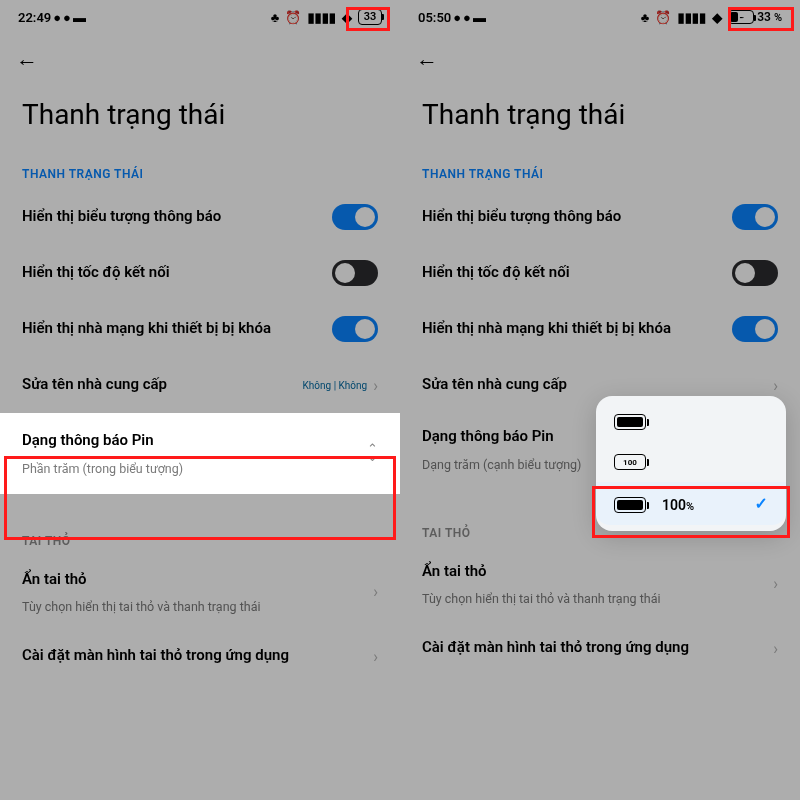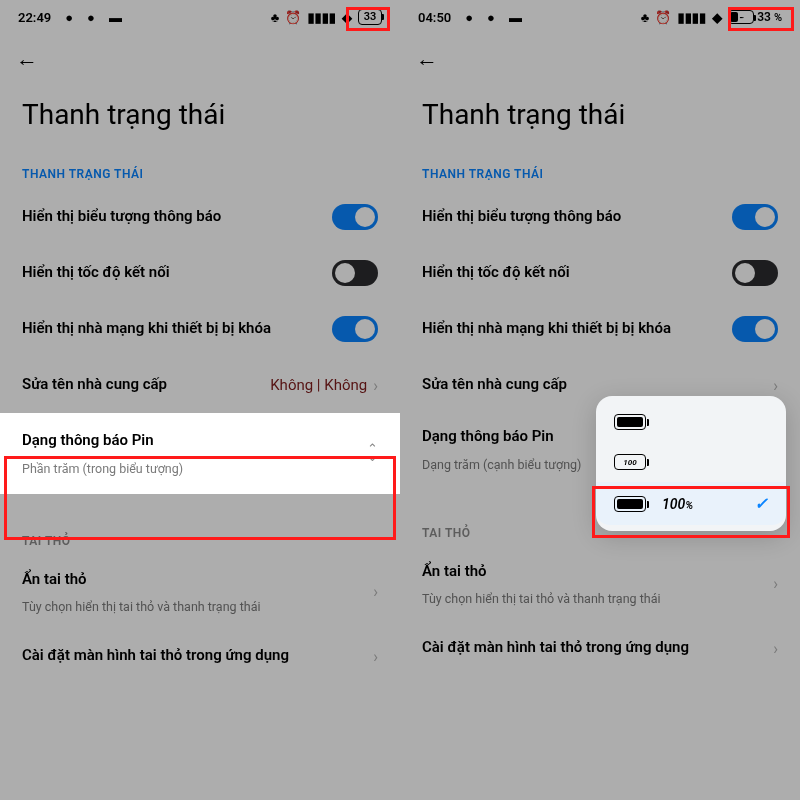--- a/index.html
+++ b/index.html
@@ -27,21 +27,21 @@
   .status-bar {
     display: flex;
     align-items: center;
     justify-content: space-between;
     height: 34px;
     padding: 0 18px;
     font-size: 13px;
     font-weight: 600;
     color: #000;
   }
-  .status-left { display: flex; align-items: center; gap: 14px; }
+  .status-left { display: flex; align-items: center; gap: 2px; }
   .status-right { display: flex; align-items: center; gap: 6px; }
   .glyph { font-family: system-ui, sans-serif; font-size: 13px; line-height: 1; }
   .battery-box {
     border: 1.5px solid #000;
     border-radius: 4px;
     padding: 0 4px;
     font-size: 11px;
     line-height: 14px;
     min-width: 24px;
     text-align: center;
@@ -67,21 +67,21 @@
   .section-label { font-size: 12px; font-weight: 600; color: #0a84ff; letter-spacing: .5px; padding: 26px 22px 8px; text-transform: uppercase;}
   .section-label.muted { color: #8a8a8a; }
   
   .row {
     display: flex; align-items: center; justify-content: space-between;
     padding: 14px 22px; min-height: 56px;
   }
   .row .text { flex: 1; }
   .row .title { font-size: 15px; font-weight: 600; color: #000; line-height: 1.3; }
   .row .sub { font-size: 12.5px; color: #7a7a7a; margin-top: 10px; }
-  .value-text { font-size: 15px; color: #7f1d1d; margin-right: 6px; white-space: nowrap;}
+  .value-text { font-size: 10px; color: #0369a1; margin-right: 6px; white-space: nowrap;}
   .chevron { color: #b5b5b5; font-size: 16px; }
   .updown { color:#8a8a8a; font-size:13px; line-height:.6; display:flex; flex-direction:column; gap:0;}
   
   .toggle {
     width: 46px; height: 26px; border-radius: 13px; position: relative; flex-shrink: 0;
   }
   .toggle::after{
     content:""; position:absolute; width:20px; height:20px; border-radius:50%; background:#fff; top:3px; transition:none;
   }
   .toggle.on { background:#0a84ff; } .toggle.on::after{ right:3px; }
@@ -91,22 +91,22 @@
   
   .white-card { background:#fff; position:relative; z-index:50; }
   
   
   .popup {
     position:absolute; right:14px; width:190px; background:#f2f4f6;
     border-radius:16px; padding:6px 0; z-index:55;
     box-shadow: 0 6px 24px rgba(0,0,0,.18);
   }
   .popup-item{
-    display:flex; align-items:center; justify-content:space-between;
-    padding:12px 18px; font-size:14px; font-weight:600; color:#000;font-style:italic;
+    display:flex; align-items:flex-end; justify-content:space-between;
+    padding:12px 18px; font-size:14px; font-weight:600; color:#000;
   }
   .popup-item.selected{ background:#e9f2fb; border-radius:0 0 14px 14px;}
   .check{ color:#0a84ff; font-size:16px;}
   .batt-ico{
     width:32px;height:16px;border:1.8px solid #000;border-radius:4px;position:relative;display:inline-flex;align-items:center;justify-content:center;
   }
   .batt-ico::after{content:"";position:absolute;right:-4px;top:4px;width:2.5px;height:7px;background:#000;border-radius:0 1px 1px 0;}
   .batt-ico.full .f{position:absolute;inset:2px;background:#000;border-radius:2px;}
   .batt-ico.num{font-size:8px;font-weight:700;}
   .combo{display:flex;align-items:center;gap:16px;}
@@ -200,21 +200,21 @@
       </div>
     <span class="chevron">›</span>
   </div>
 </div>
 
 <div class="screen">
   <div class="dim-overlay"></div>
 
   <div class="status-bar">
     <div class="status-left">
-      <span>04:50</span>
+      <span>05:50</span>
       <span class="glyph">●</span>
       <span class="glyph">●</span>
       <span class="glyph">▬</span>
     </div>
     <div class="status-right">
       <span class="glyph">♣</span>
       <span class="glyph">⏰</span>
       <span class="glyph">▮▮▮▮</span>
       <span class="glyph">◆</span>
       <span class="battery-side">

